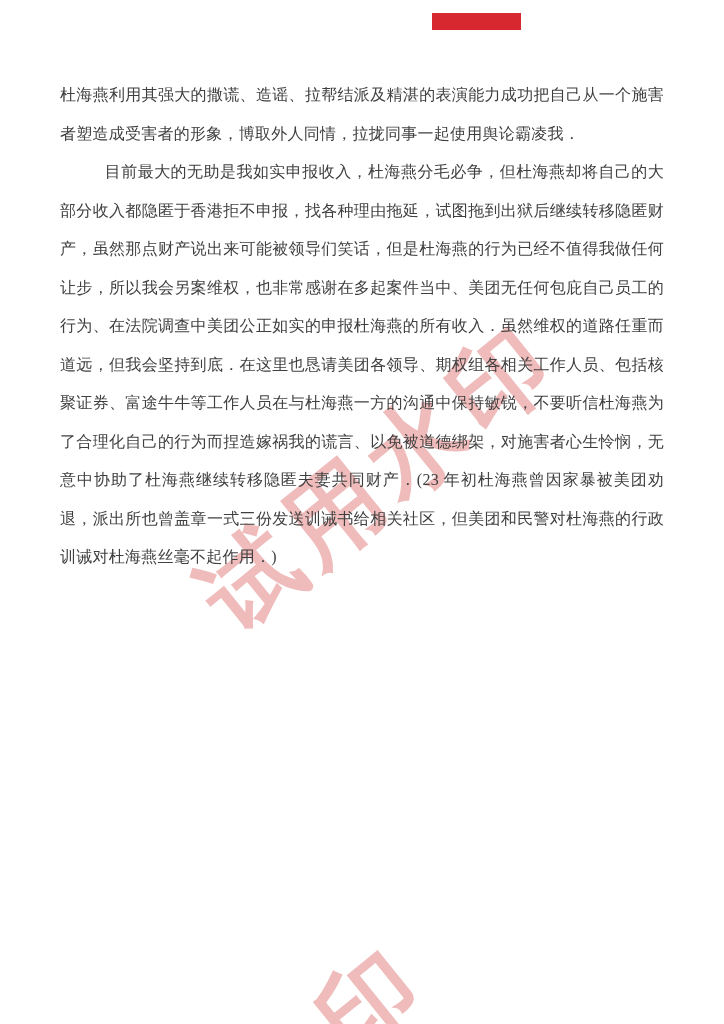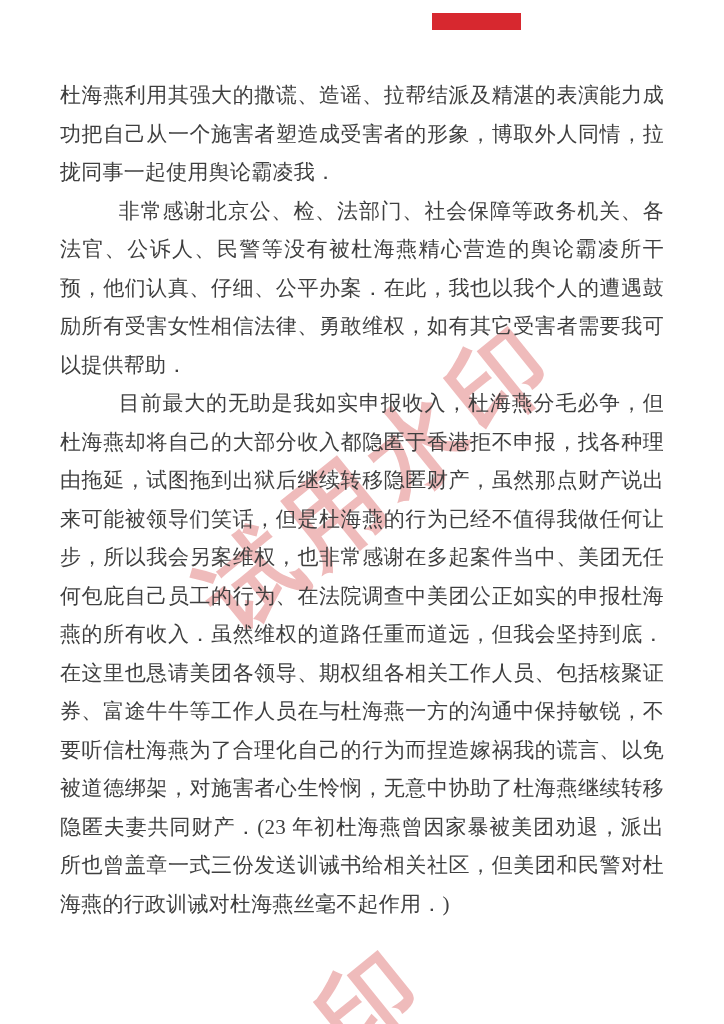--- a/index.html
+++ b/index.html
@@ -8,21 +8,21 @@
     width:724px;height:1024px;
     background:#ffffff;
     overflow:hidden;
     font-family:"Liberation Serif","DejaVu Serif",serif;
   }
   
   .content{
     position:absolute;
     left:60px;top:76px;width:604px;
     color:#3f3f3f;
-    font-size:21px;
+    font-size:16px;
     line-height:38.5px;
     letter-spacing:0.25px;
     text-align:justify;
   }
   .content p{margin:0;padding:0;text-indent:2.8em;}
   .content p.no-indent{text-indent:0;}
   
   .wm{
     position:absolute;
     white-space:nowrap;
@@ -49,17 +49,16 @@
 <div class="page">
 
   <div class="redbar"></div>
 
   <div class="wm wm-main">试用水印</div>
 
   <div class="wm wm-bottom">试用水印</div>
 
   <div class="content">
     <p class="no-indent">杜海燕利用其强大的撒谎、造谣、拉帮结派及精湛的表演能力成功把自己从一个施害者塑造成受害者的形象，博取外人同情，拉拢同事一起使用舆论霸凌我．</p>
-    <p>非常感谢北京公、检、法部门、社会保障等政务机关、各法官、公诉人、民警等没有被杜海燕精心营造的舆论霸凌所干预，他们认真、仔细、公平办案．在此，我也以我个人的遭遇鼓励所有受害女性相信法律、勇敢维权，如有其它受害者需要我可以提供帮助．</p>
     <p>目前最大的无助是我如实申报收入，杜海燕分毛必争，但杜海燕却将自己的大部分收入都隐匿于香港拒不申报，找各种理由拖延，试图拖到出狱后继续转移隐匿财产，虽然那点财产说出来可能被领导们笑话，但是杜海燕的行为已经不值得我做任何让步，所以我会另案维权，也非常感谢在多起案件当中、美团无任何包庇自己员工的行为、在法院调查中美团公正如实的申报杜海燕的所有收入．虽然维权的道路任重而道远，但我会坚持到底．在这里也恳请美团各领导、期权组各相关工作人员、包括核聚证券、富途牛牛等工作人员在与杜海燕一方的沟通中保持敏锐，不要听信杜海燕为了合理化自己的行为而捏造嫁祸我的谎言、以免被道德绑架，对施害者心生怜悯，无意中协助了杜海燕继续转移隐匿夫妻共同财产．(23 年初杜海燕曾因家暴被美团劝退，派出所也曾盖章一式三份发送训诫书给相关社区，但美团和民警对杜海燕的行政训诫对杜海燕丝毫不起作用．)</p>
   </div>
 
 </div>
 
 </body></html>

